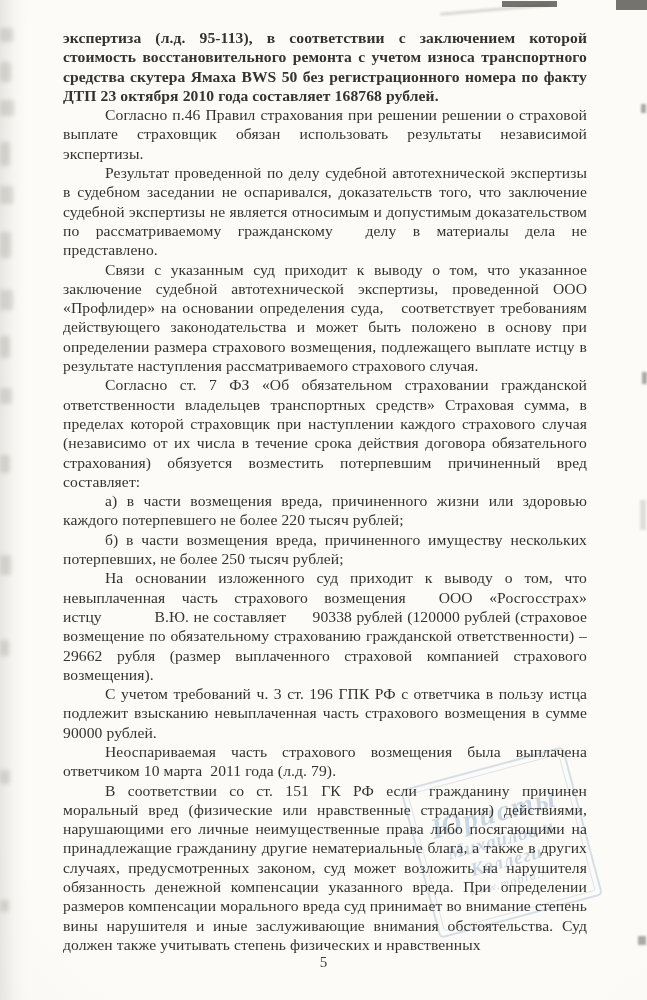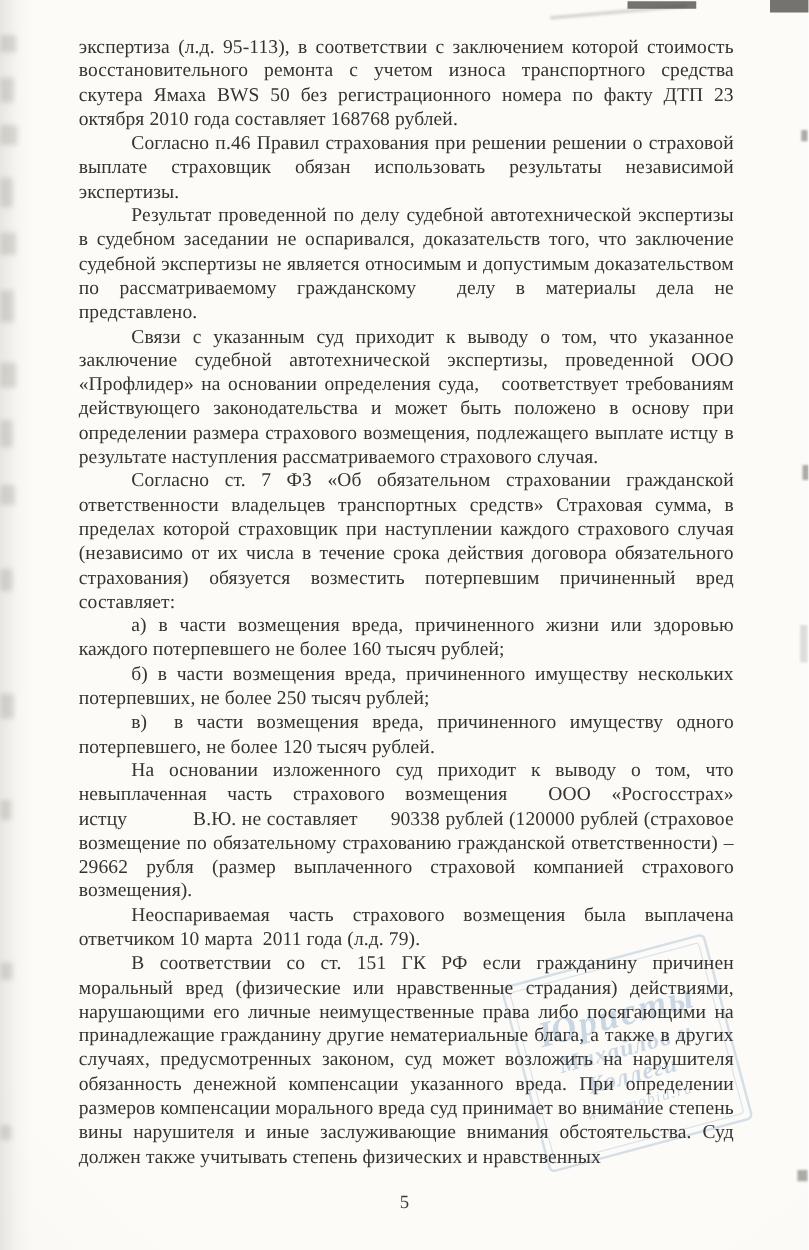--- a/index.html
+++ b/index.html
@@ -15,21 +15,21 @@
   }
   .doc-text{
     position:absolute;left:63px;top:28px;width:524px;
     font-size:15.6px;line-height:19.3px;
     text-align:justify;
     color:#35332f;
     letter-spacing:0.1px;
     z-index:2;
   }
   .doc-text p{margin:0;text-indent:42px;}
-  .doc-text p.noindent{text-indent:0;}
+  .doc-text p.noindent{text-indent:0;font-weight:bold;}
   .page-number{
     position:absolute;left:0;top:954px;width:647px;
     text-align:center;font-size:15px;color:#3c3a36;z-index:2;
   }
   
   .stamp{
     position:absolute;left:400px;top:790px;width:165px;height:150px;
     transform:rotate(-15deg);transform-origin:top left;
     z-index:1;opacity:0.55;
     border:2.5px solid rgba(122,158,196,0.55);
@@ -90,23 +90,23 @@
       <div class="stamp-l3">www.mobid.ru</div>
     </div>
   </div>
 
   <div class="doc-text">
     <p class="noindent">экспертиза (л.д. 95-113), в соответствии с заключением  которой  стоимость восстановительного ремонта с учетом износа транспортного средства скутера Ямаха BWS 50 без регистрационного номера по факту ДТП 23 октября 2010 года составляет 168768 рублей.</p>
     <p>Согласно п.46 Правил страхования при решении решении о страховой выплате страховщик обязан использовать результаты независимой экспертизы.</p>
     <p>Результат проведенной по делу судебной автотехнической экспертизы в судебном заседании не оспаривался, доказательств того, что заключение судебной экспертизы не является относимым и допустимым доказательством по рассматриваемому гражданскому&nbsp; делу в материалы дела не представлено.</p>
     <p>Связи с указанным суд приходит к выводу о том, что указанное заключение судебной автотехнической экспертизы, проведенной ООО «Профлидер» на основании определения суда, &nbsp;&nbsp;соответствует требованиям действующего законодательства и может быть положено в основу при определении размера страхового возмещения, подлежащего выплате истцу в результате наступления рассматриваемого страхового случая.</p>
     <p>Согласно ст. 7 ФЗ «Об обязательном страховании гражданской ответственности владельцев транспортных средств» Страховая сумма, в пределах которой страховщик при наступлении каждого страхового случая (независимо от их числа в течение срока действия договора обязательного страхования) обязуется возместить потерпевшим причиненный вред составляет:</p>
-    <p>а) в части возмещения вреда, причиненного жизни или здоровью каждого потерпевшего не более 160 тысяч рублей;</p>
+    <p>а) в части возмещения вреда, причиненного жизни или здоровью каждого потерпевшего не более 220 тысяч рублей;</p>
     <p>б) в части возмещения вреда, причиненного имуществу нескольких потерпевших, не более 250 тысяч рублей;</p>
-    <p>в) &nbsp;в части возмещения вреда, причиненного имуществу одного потерпевшего, не более 120 тысяч рублей.</p>
     <p>На основании изложенного суд приходит к выводу о том, что невыплаченная часть страхового возмещения &nbsp;ООО «Росгосстрах» истцу&nbsp;&nbsp;&nbsp;&nbsp;&nbsp;&nbsp;&nbsp;&nbsp;&nbsp;&nbsp;&nbsp; В.Ю. не составляет &nbsp;&nbsp;&nbsp;&nbsp;&nbsp;90338 рублей (120000 рублей (страховое возмещение по обязательному страхованию гражданской ответственности) – 29662 рубля (размер выплаченного страховой компанией страхового возмещения).</p>
+    <p>С учетом требований ч. 3 ст. 196 ГПК РФ с ответчика в пользу истца подлежит взысканию невыплаченная часть страхового возмещения в сумме 90000 рублей.</p>
     <p>Неоспариваемая часть страхового возмещения была выплачена ответчиком 10 марта &nbsp;2011 года (л.д. 79).</p>
     <p>В соответствии со ст. 151 ГК РФ если гражданину причинен моральный вред (физические или нравственные страдания) действиями, нарушающими его личные неимущественные права либо посягающими на принадлежащие гражданину другие нематериальные блага, а также в других случаях, предусмотренных законом, суд может возложить на нарушителя обязанность денежной компенсации указанного вреда. При определении размеров компенсации морального вреда суд принимает во внимание степень вины нарушителя и иные заслуживающие внимания обстоятельства. Суд должен также учитывать степень физических и нравственных</p>
   </div>
 
   <div class="page-number">5</div>
 
 </div>
 
 </body></html>

